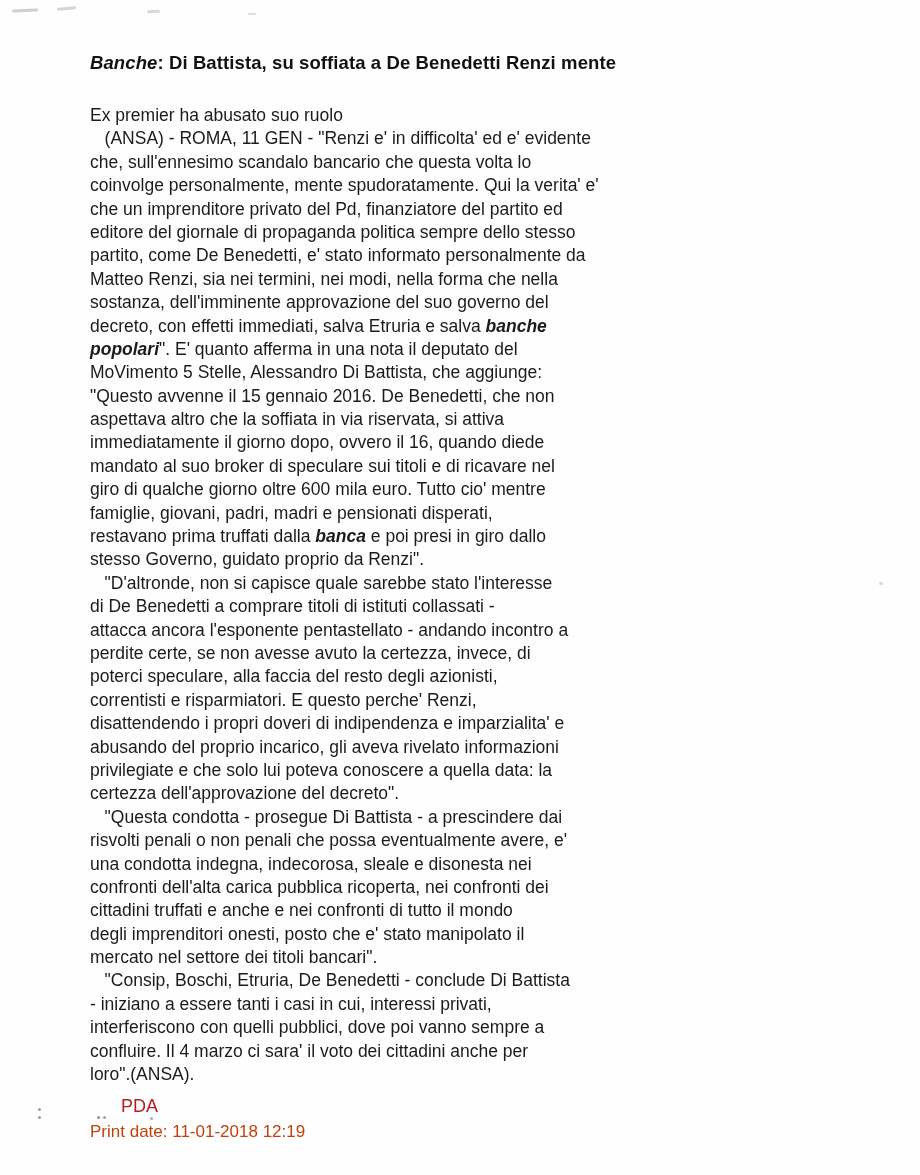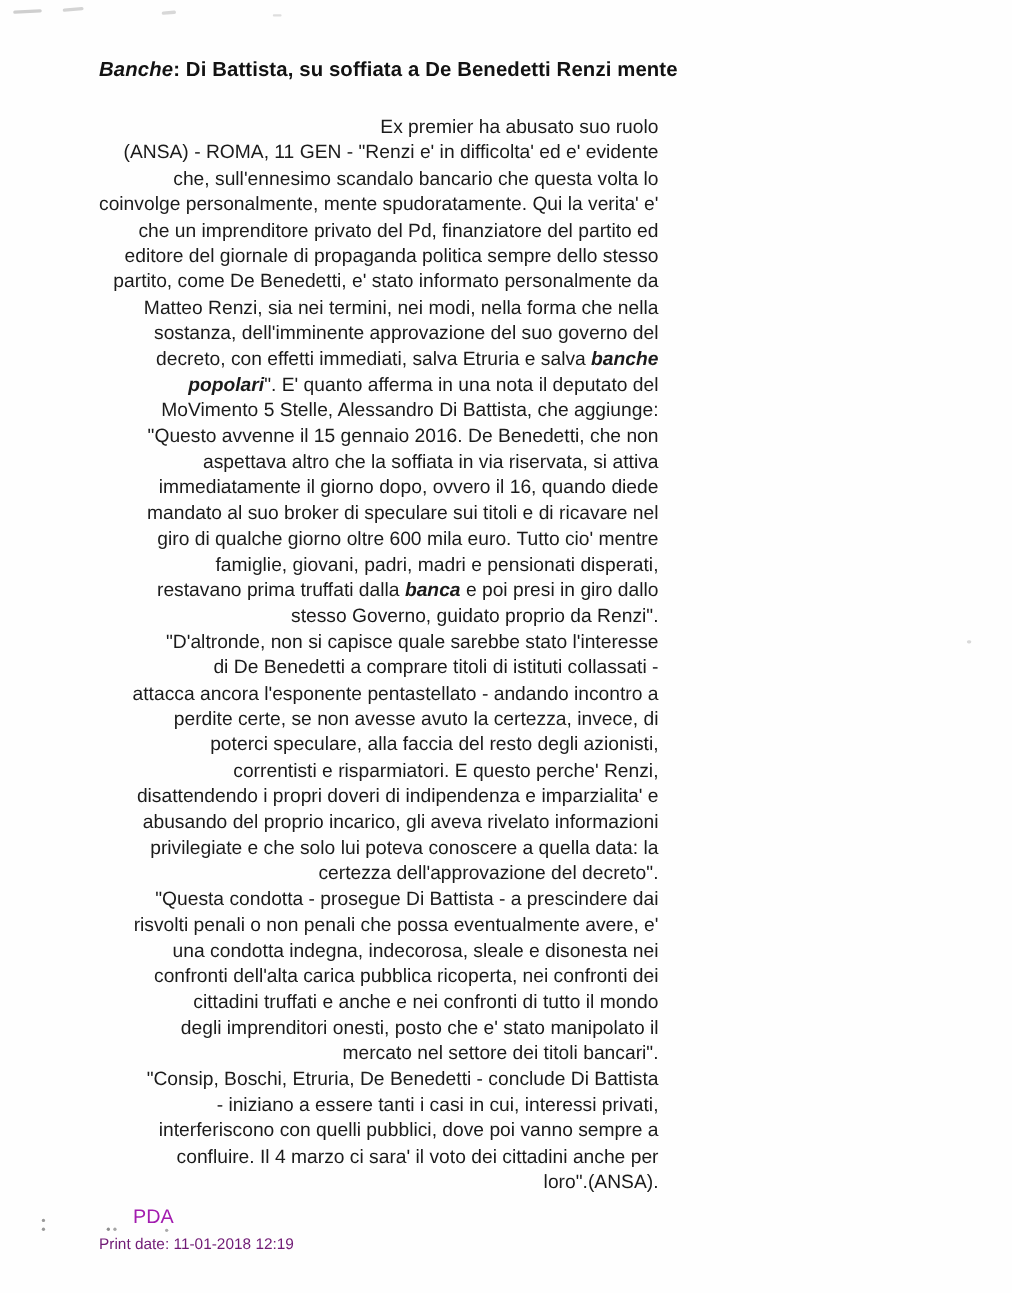--- a/index.html
+++ b/index.html
@@ -12,21 +12,20 @@
     height: 1175px;
     position: relative;
     overflow: hidden;
     font-family: "Liberation Sans", sans-serif;
     color: #1b1b1b;
   }
   .page {
     position: absolute;
     inset: 0;
     background: #fefefe;
-    text-align: right;
   }
   .title {
     position: absolute;
     left: 90px;
     top: 40px;
     font-size: 18.5px;
     font-weight: 700;
     letter-spacing: 0.1px;
     white-space: pre;
     color: #121212;
@@ -41,28 +40,28 @@
     color: #1b1b1b;
   }
   .line { height: 23.4px; }
   .seg-b  { font-weight: 700; }
   .seg-bi { font-weight: 700; font-style: italic; }
   .footer-author {
     position: absolute;
     left: 121px;
     top: 1096px;
     font-size: 18px;
-    color: #a21caf;
+    color: #b91c1c;
   }
   .footer-print {
     position: absolute;
     left: 90px;
     top: 1122px;
-    font-size: 14px;
-    color: #701a75;
+    font-size: 17px;
+    color: #c2410c;
   }
   
   .speck {
     position: absolute;
     background: #c8c8c8;
     border-radius: 2px;
   }
   .speck-1 { left: 12px;  top: 9px;    width: 26px; height: 3px; background: #cfcfcf; transform: rotate(-3deg); }
   .speck-2 { left: 57px;  top: 7px;    width: 19px; height: 3px; background: #d4d4d4; transform: rotate(-5deg); }
   .speck-3 { left: 147px; top: 10px;   width: 13px; height: 3px; background: #d8d8d8; transform: rotate(-4deg); }

